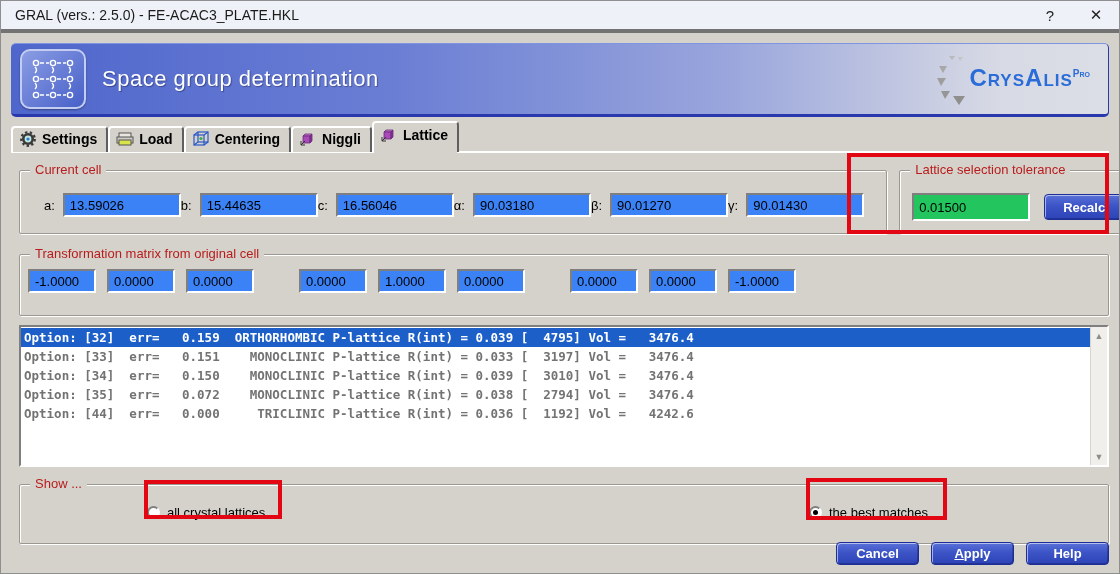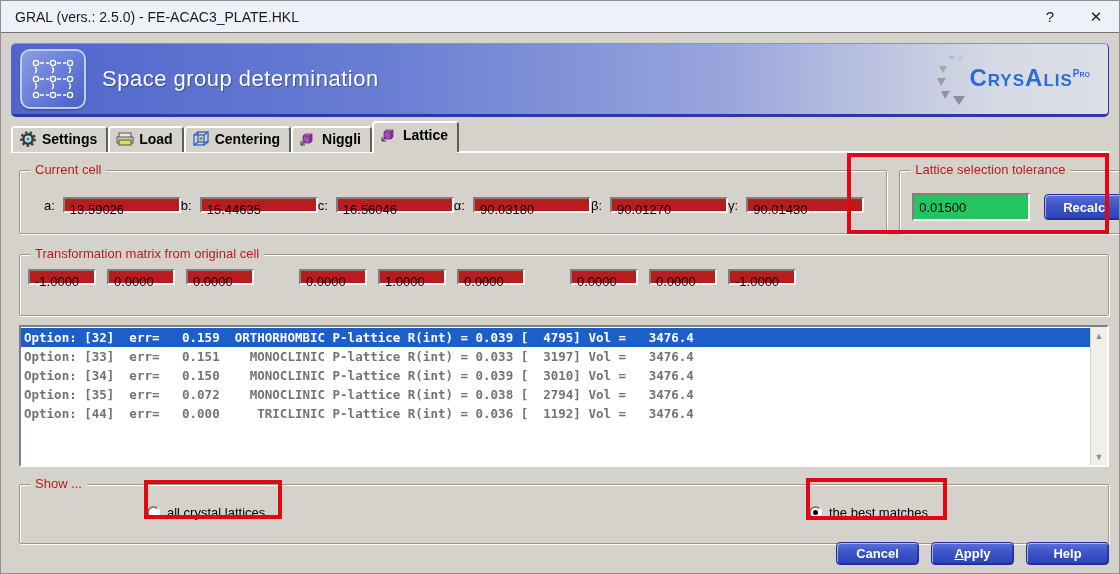--- a/index.html
+++ b/index.html
@@ -11,21 +11,21 @@
     width:1120px; height:574px;
     background:#d5d2cb;
     border:1px solid #8f8f8f;
     overflow:hidden;
   }
 
   
   .titlebar {
     height:32px; background:#eef1f7;
     display:flex; align-items:center;
-    border-bottom:1px solid #737373;
+    border-bottom:4px solid #737373;
   }
   .titlebar-text { font-size:14px; color:#1b1b1b; padding-left:14px; flex:1; }
   .titlebar-btn {
     width:46px; height:31px; display:flex; align-items:center; justify-content:center;
     font-size:15px; color:#222; cursor:default;
   }
 
   
   .banner {
     position:relative; margin:10px 10px 0 10px; height:74px;
@@ -87,24 +87,24 @@
   }
 
   .row-cell { display:flex; margin:16px 10px 0 18px; gap:12px; }
   .gb-current { flex:1; height:64px; display:flex; align-items:center; padding:6px 8px 0 8px; }
   .gb-tolerance { width:247px; height:64px; padding:10px 10px 0 12px; display:flex; align-items:center; gap:14px; }
 
   .cell-fields { display:flex; width:100%; justify-content:space-between; align-items:center; padding:0 14px 0 16px; }
   .cell-pair { display:flex; align-items:center; gap:8px; }
   .cell-label { font-size:13px; color:#000; }
   .field {
-    background:#b91c1c; color:#000; font-size:13px;
+    background:#3b82f6; color:#000; font-size:13px;
     border-top:2px solid #7f7f7f; border-left:2px solid #7f7f7f;
     border-bottom:2px solid #ffffff; border-right:2px solid #ffffff;
-    height:16px; line-height:22px; padding:0 5px;
+    height:24px; line-height:22px; padding:0 5px;
   }
   .cell-field { width:118px; }
 
   .tol-input {
     width:118px; height:28px; background:#22c55e; font-size:13px; color:#000;
     border-top:2px solid #7f7f7f; border-left:2px solid #7f7f7f;
     border-bottom:2px solid #ffffff; border-right:2px solid #ffffff;
     padding:0 5px; font-family:"Liberation Sans",sans-serif;
   }
   .btn-blue {
@@ -340,21 +340,21 @@
       <div class="field matrix-field">-1.0000</div>
     </div>
   </div>
 
   <div class="listbox">
     <div class="list-rows">
       <div class="list-row selected">Option: [32]  err=   0.159  ORTHORHOMBIC P-lattice R(int) = 0.039 [  4795] Vol =   3476.4</div>
       <div class="list-row">Option: [33]  err=   0.151    MONOCLINIC P-lattice R(int) = 0.033 [  3197] Vol =   3476.4</div>
       <div class="list-row">Option: [34]  err=   0.150    MONOCLINIC P-lattice R(int) = 0.039 [  3010] Vol =   3476.4</div>
       <div class="list-row">Option: [35]  err=   0.072    MONOCLINIC P-lattice R(int) = 0.038 [  2794] Vol =   3476.4</div>
-      <div class="list-row">Option: [44]  err=   0.000     TRICLINIC P-lattice R(int) = 0.036 [  1192] Vol =   3476.4</div>
+      <div class="list-row">Option: [44]  err=   0.000     TRICLINIC P-lattice R(int) = 0.036 [  1192] Vol =   4242.6</div>
     </div>
     <div class="scrollbar">
       <div class="scroll-btn">▲</div>
       <div class="scroll-btn">▼</div>
     </div>
   </div>
 
   <div class="groupbox gb-show">
     <div class="groupbox-label">Show ...</div>
     <div class="radio-group radio-all">

